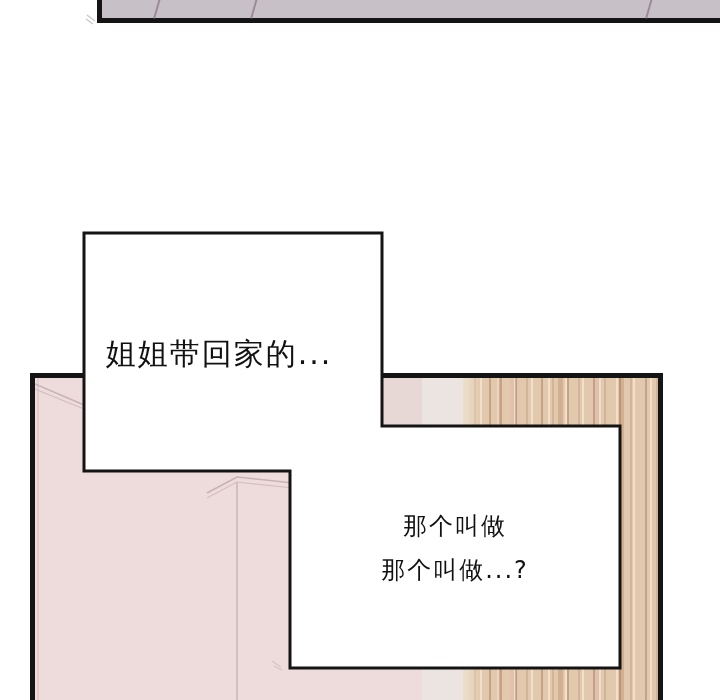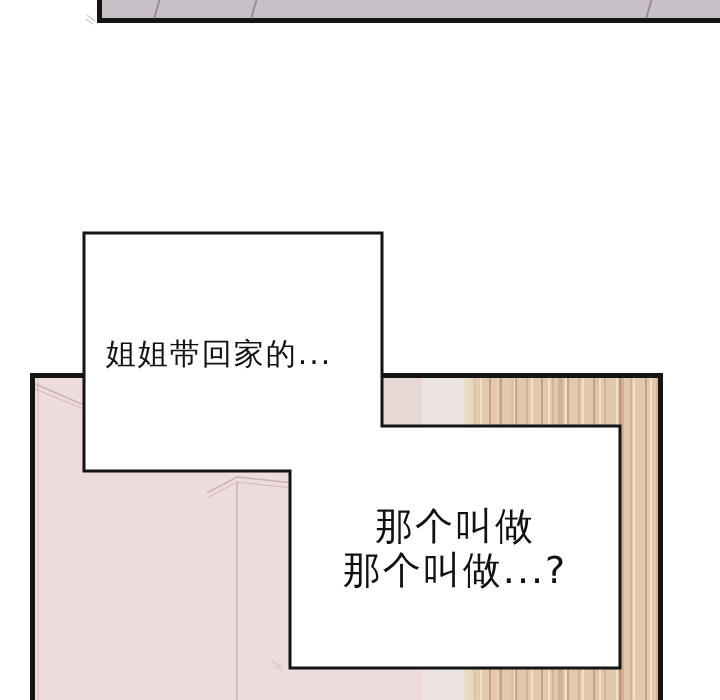--- a/index.html
+++ b/index.html
@@ -65,21 +65,21 @@
   .bubble-text{
     position:absolute;color:var(--text-color);
     text-align:center;white-space:nowrap;
   }
   .bubble-text-1{
     left:84px;top:336px;width:270px;
     font-size:30px;line-height:36px;letter-spacing:2px;
   }
   .bubble-text-2{
     left:290px;top:504px;width:330px;
-    font-size:38px;line-height:44px;letter-spacing:2px;
+    font-size:24px;line-height:44px;letter-spacing:2px;
   }
   .bubble-line{display:block;}
 </style>
 </head>
 <body>
 
 <div id="page">
 
   <div class="top-panel">
     <div class="ceiling-seam" style="left:55px"></div>

